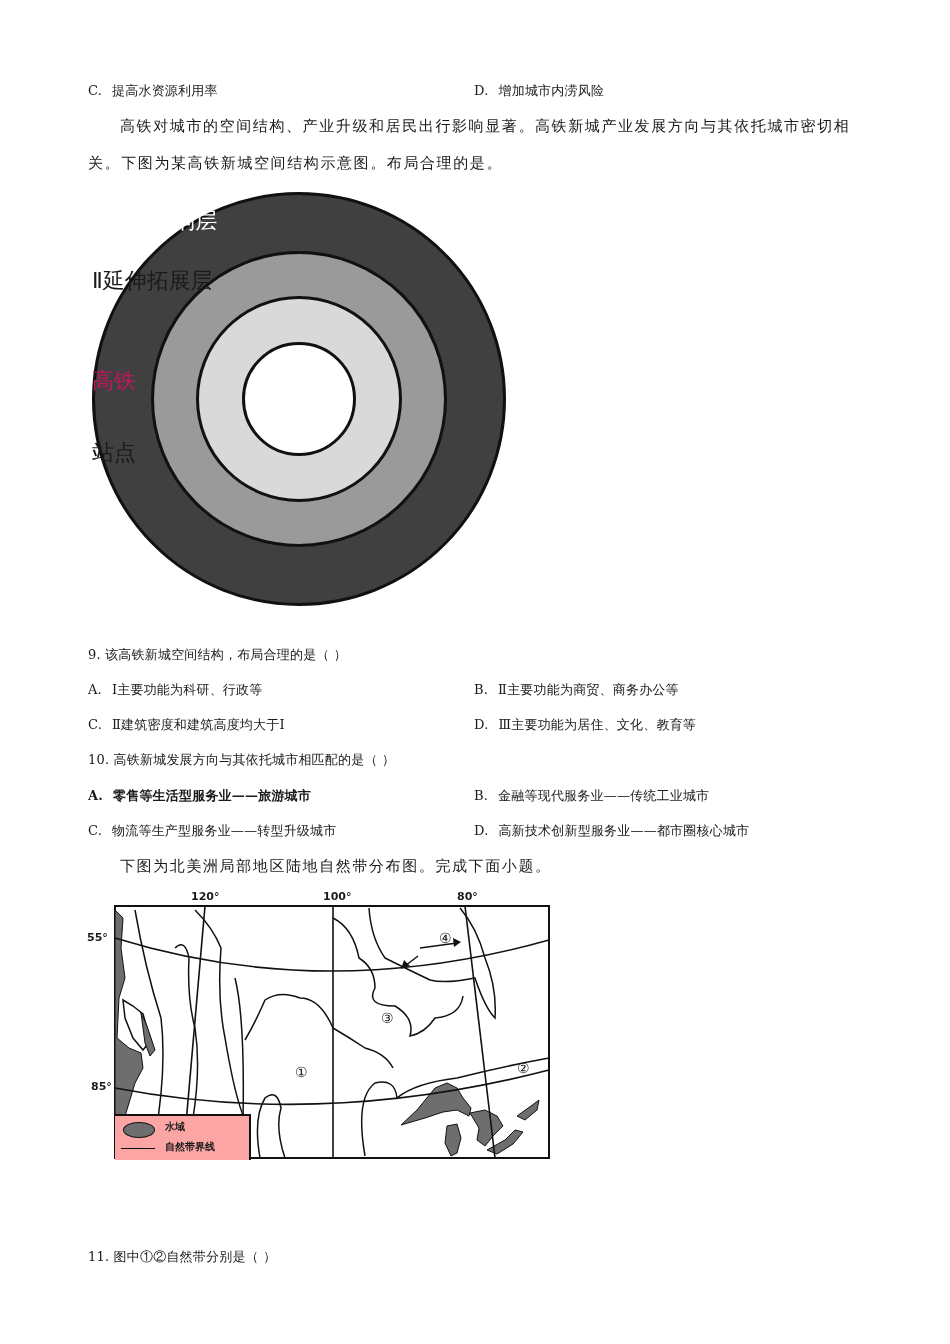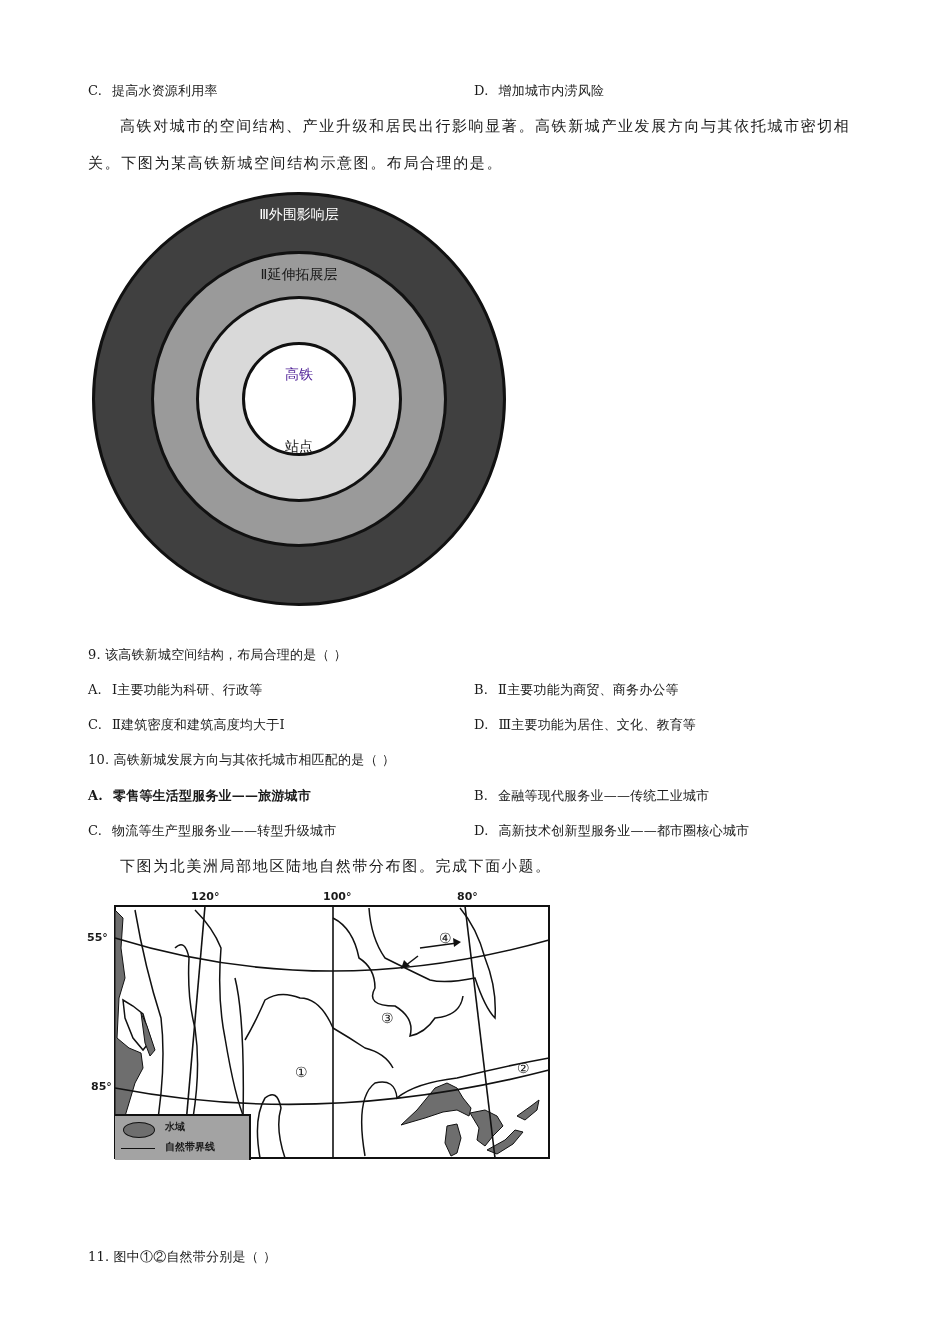--- a/index.html
+++ b/index.html
@@ -6,21 +6,21 @@
   body {
     width: 950px; height: 1344px; position: relative; overflow: hidden;
     font-family: "DejaVu Serif", "Liberation Serif", serif;
     color: #1a1a1a;
   }
   .line { position: absolute; font-size: 13px; white-space: nowrap; letter-spacing: 0.2px; }
   .para { position: absolute; font-size: 15px; white-space: nowrap; letter-spacing: 1.6px; }
   .opt-label { display: inline-block; margin-right: 10px; }
   .diagram1 { position: absolute; left: 92px; top: 192px; width: 414px; height: 414px; }
   .ring { position: absolute; border-radius: 50%; border: 3px solid #111; box-sizing: border-box; }
-  .ring-label { position: absolute; left: 0; width: 100%; text-align: center; font-family: "DejaVu Sans", "Liberation Sans", sans-serif; font-size: 14px; }
+  .ring-label { position: absolute; left: 0; width: 100%; text-align: left; font-family: "DejaVu Sans", "Liberation Sans", sans-serif; font-size: 22px; }
   .map { position: absolute; left: 85px; top: 888px; width: 470px; height: 275px; }
   .map svg { position: absolute; left: 0; top: 0; }
 </style>
 </head>
 <body>
 
 <div class="line" style="left:88px; top:82px;">
   <span class="opt-label">C.</span><span>提高水资源利用率</span>
 </div>
 <div class="line" style="left:474px; top:82px;">
@@ -30,21 +30,21 @@
 <div class="para" style="left:120px; top:117px;">高铁对城市的空间结构、产业升级和居民出行影响显著。高铁新城产业发展方向与其依托城市密切相</div>
 <div class="para" style="left:88px; top:154px;">关。下图为某高铁新城空间结构示意图。布局合理的是。</div>
 
 <div class="diagram1">
   <div class="ring" style="left:0; top:0; width:414px; height:414px; background:#404040;"></div>
   <div class="ring" style="left:59px; top:59px; width:296px; height:296px; background:#9a9a9a;"></div>
   <div class="ring" style="left:104px; top:104px; width:206px; height:206px; background:#d9d9d9;"></div>
   <div class="ring" style="left:150px; top:150px; width:114px; height:114px; background:#ffffff;"></div>
   <div class="ring-label" style="top:14px; color:#ffffff;">Ⅲ外围影响层</div>
   <div class="ring-label" style="top:74px; color:#1a1a1a;">Ⅱ延伸拓展层</div>
-  <div class="ring-label" style="top:174px; color:#4c1d95;">高铁</div>
+  <div class="ring-label" style="top:174px; color:#be185d;">高铁</div>
   <div class="ring-label" style="top:206px; color:#1a1a1a;margin-top:40px;">站点</div>
 </div>
 
 <div class="line" style="left:88px; top:646px;">9.  该高铁新城空间结构，布局合理的是（   ）</div>
 <div class="line" style="left:88px; top:681px;">
   <span class="opt-label">A.</span><span>Ⅰ主要功能为科研、行政等</span>
 </div>
 <div class="line" style="left:474px; top:681px;">
   <span class="opt-label">B.</span><span>Ⅱ主要功能为商贸、商务办公等</span>
 </div>
@@ -113,21 +113,21 @@
   <div style="position:absolute; left:238px; top:2px; font-family:'DejaVu Sans',sans-serif; font-size:11px; font-weight:bold;">100°</div>
   <div style="position:absolute; left:372px; top:2px; font-family:'DejaVu Sans',sans-serif; font-size:11px; font-weight:bold;">80°</div>
   <div style="position:absolute; left:2px; top:43px; font-family:'DejaVu Sans',sans-serif; font-size:11px; font-weight:bold;">55°</div>
   <div style="position:absolute; left:6px; top:192px; font-family:'DejaVu Sans',sans-serif; font-size:11px; font-weight:bold;">85°</div>
 
   <div style="position:absolute; left:210px; top:176px; font-size:14px;">①</div>
   <div style="position:absolute; left:432px; top:172px; font-size:14px;">②</div>
   <div style="position:absolute; left:296px; top:122px; font-size:14px;">③</div>
   <div style="position:absolute; left:354px; top:42px; font-size:14px;">④</div>
 
-  <div style="position:absolute; left:30px; top:226px; width:134px; height:44px; background:#a3a3a3; border-top:2px solid #111; border-right:2px solid #111;">
+  <div style="position:absolute; left:30px; top:226px; width:134px; height:44px; background:#fca5a5; border-top:2px solid #111; border-right:2px solid #111;">
     <div style="position:absolute; left:8px; top:6px; width:30px; height:14px; border-radius:50%; background:#6e6e6e; border:1px solid #111;"></div>
     <div style="position:absolute; left:50px; top:4px; font-family:'DejaVu Sans',sans-serif; font-size:10px; font-weight:bold;">水域</div>
     <div style="position:absolute; left:6px; top:32px; width:34px; height:0; border-top:1.5px solid #111;"></div>
     <div style="position:absolute; left:50px; top:24px; font-family:'DejaVu Sans',sans-serif; font-size:10px; font-weight:bold;">自然带界线</div>
   </div>
 </div>
 
 <div class="line" style="left:88px; top:1200px;margin-top:48px;">11.  图中①②自然带分别是（   ）</div>
 
 </body></html>

